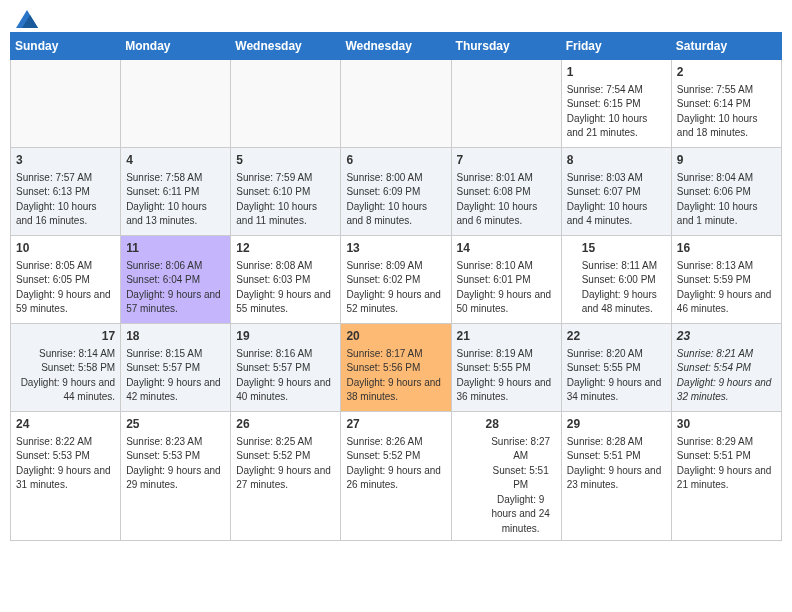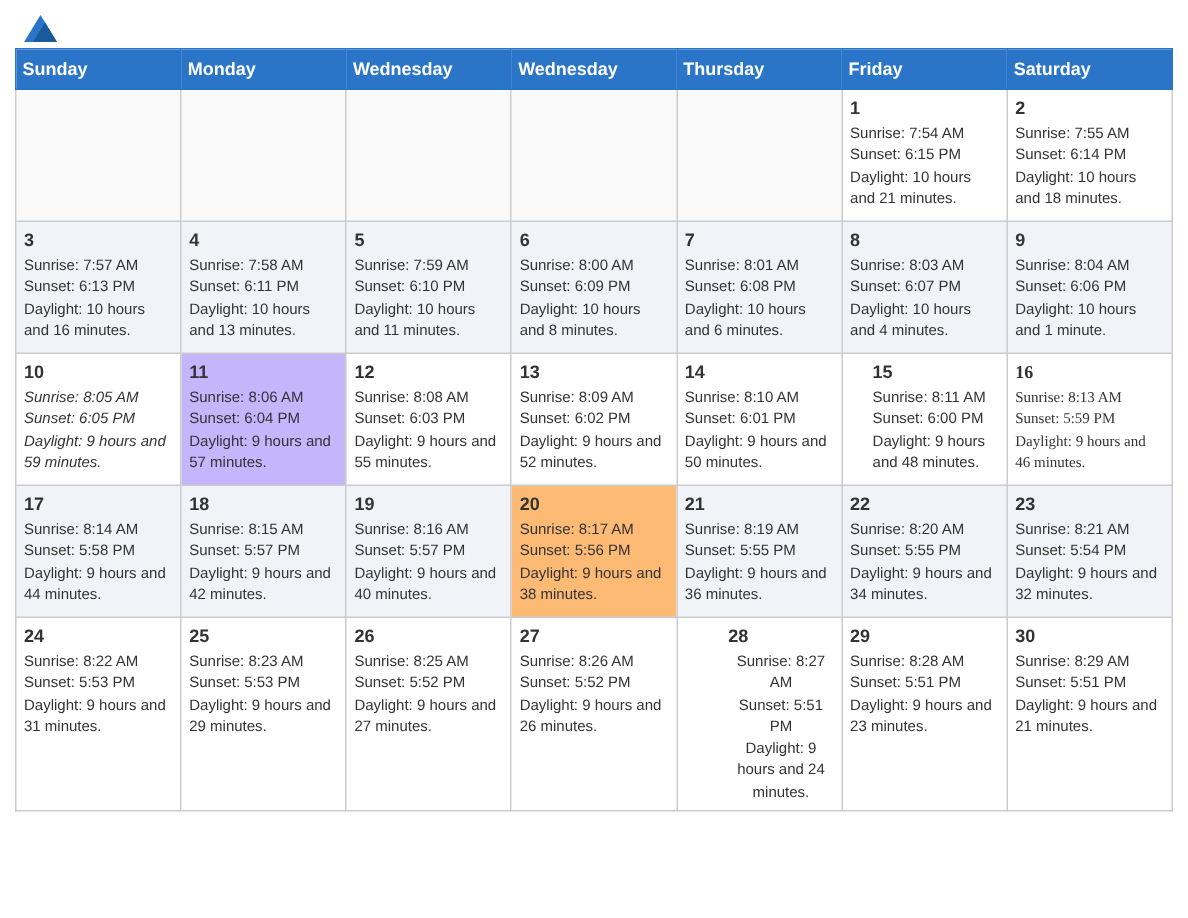--- a/index.html
+++ b/index.html
@@ -175,21 +175,21 @@
         <td style="background: rgb(240, 244, 248);">
           <div class="day-number">9</div>
           <div class="day-info" style="white-space: pre-line;">Sunrise: 8:04 AM
 Sunset: 6:06 PM
 Daylight: 10 hours and 1 minute.</div>
         </td>
       </tr>
       <tr>
         <td style="background: rgb(255, 255, 255);">
           <div class="day-number">10</div>
-          <div class="day-info" style="white-space: pre-line; font-style: italic;">Sunrise: 8:05 AM
+          <div class="day-info" style="white-space: pre-line;">Sunrise: 8:05 AM
 Sunset: 6:05 PM
 Daylight: 9 hours and 59 minutes.</div>
         </td>
         <td style="background: #c4b5fd;">
           <div class="day-number">11</div>
           <div class="day-info" style="white-space: pre-line;">Sunrise: 8:06 AM
 Sunset: 6:04 PM
 Daylight: 9 hours and 57 minutes.</div>
         </td>
         <td style="background: rgb(255, 255, 255);">
@@ -209,29 +209,29 @@
           <div class="day-info" style="white-space: pre-line;">Sunrise: 8:10 AM
 Sunset: 6:01 PM
 Daylight: 9 hours and 50 minutes.</div>
         </td>
         <td style="background: rgb(255, 255, 255); padding-left: 20px;">
           <div class="day-number">15</div>
           <div class="day-info" style="white-space: pre-line;">Sunrise: 8:11 AM
 Sunset: 6:00 PM
 Daylight: 9 hours and 48 minutes.</div>
         </td>
-        <td style="background: rgb(255, 255, 255); font-family: Liberation Serif, serif;">
+        <td style="background: rgb(255, 255, 255);">
           <div class="day-number">16</div>
           <div class="day-info" style="white-space: pre-line;">Sunrise: 8:13 AM
 Sunset: 5:59 PM
 Daylight: 9 hours and 46 minutes.</div>
         </td>
       </tr>
       <tr>
-        <td style="background: rgb(240, 244, 248);">
+        <td style="background: rgb(240, 244, 248); text-align: right;">
           <div class="day-number">17</div>
           <div class="day-info" style="white-space: pre-line;">Sunrise: 8:14 AM
 Sunset: 5:58 PM
 Daylight: 9 hours and 44 minutes.</div>
         </td>
         <td style="background: rgb(240, 244, 248);">
           <div class="day-number">18</div>
           <div class="day-info" style="white-space: pre-line;">Sunrise: 8:15 AM
 Sunset: 5:57 PM
 Daylight: 9 hours and 42 minutes.</div>
@@ -253,21 +253,21 @@
           <div class="day-info" style="white-space: pre-line;">Sunrise: 8:19 AM
 Sunset: 5:55 PM
 Daylight: 9 hours and 36 minutes.</div>
         </td>
         <td style="background: rgb(240, 244, 248);">
           <div class="day-number">22</div>
           <div class="day-info" style="white-space: pre-line;">Sunrise: 8:20 AM
 Sunset: 5:55 PM
 Daylight: 9 hours and 34 minutes.</div>
         </td>
-        <td style="background: rgb(240, 244, 248);">
+        <td style="background: rgb(240, 244, 248); font-style: italic;">
           <div class="day-number">23</div>
           <div class="day-info" style="white-space: pre-line;">Sunrise: 8:21 AM
 Sunset: 5:54 PM
 Daylight: 9 hours and 32 minutes.</div>
         </td>
       </tr>
       <tr>
         <td style="background: rgb(255, 255, 255);">
           <div class="day-number">24</div>
           <div class="day-info" style="white-space: pre-line;">Sunrise: 8:22 AM

